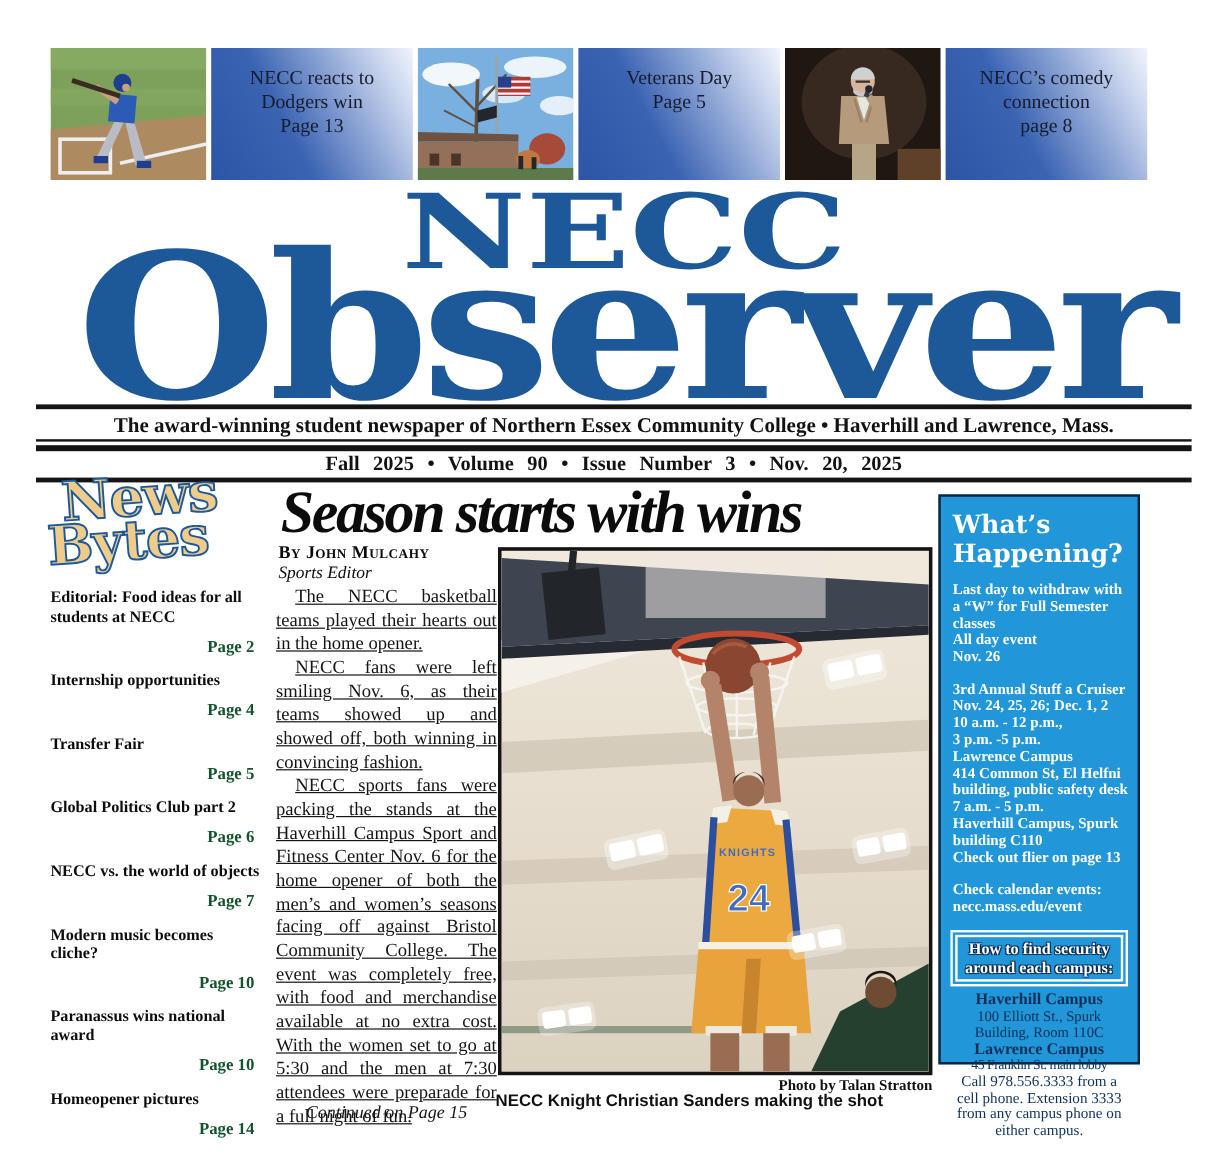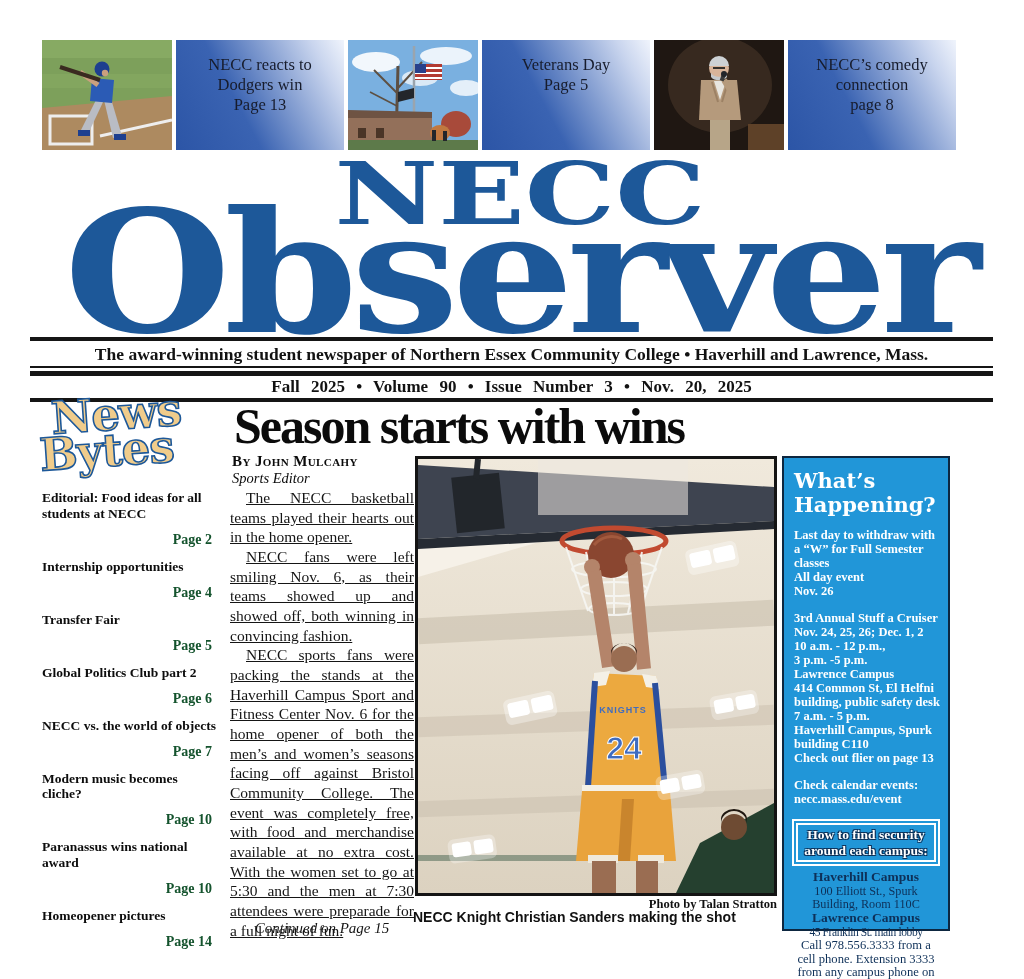--- a/index.html
+++ b/index.html
@@ -36,42 +36,42 @@
   .nb-logo{position:absolute;left:36px;top:402px;transform:rotate(-4deg);transform-origin:left top;}
   .nb-line{font-family:"DejaVu Serif",serif;font-weight:bold;font-size:45px;line-height:0.80;
       color:#f0cc8b;-webkit-text-stroke:1.6px #1d5899;letter-spacing:-1px;}
   .nb-line1{margin-left:14px;}
   .nb-list{position:absolute;left:42px;top:490px;width:174px;}
   .nb-title{font-weight:bold;font-size:13.5px;line-height:1.18;color:#0d0d0d;margin:0 0 4px 0;}
   .nb-page{text-align:right;font-size:14px;margin:10px 4px 11px 0;color:#14532d;font-weight:bold;}
 
   
   .headline{position:absolute;left:234px;top:401px;width:560px;
-      font-weight:bold;font-size:50px;letter-spacing:-2px;line-height:1;color:#0b0b0b;}
+      font-weight:bold;font-size:50px;letter-spacing:-2px;line-height:1;color:#0b0b0b;font-style:italic;}
   .byline{position:absolute;left:232px;top:453px;font-weight:bold;font-size:15px;
       font-variant:small-caps;letter-spacing:.4px;color:#0b0b0b;}
   .byrole{position:absolute;left:232px;top:470px;font-style:italic;font-size:14.5px;color:#0b0b0b;}
   .body-col{position:absolute;left:230px;top:488px;width:184px;font-size:15.5px;
       line-height:1.27;text-align:justify;color:#151515;text-decoration:underline;}
   .body-col p{margin:0;text-indent:16px;}
   .continued{position:absolute;left:230px;top:920px;width:184px;text-align:center;
       font-style:italic;font-size:15px;color:#151515;}
 
   
   .photo{position:absolute;left:415px;top:456px;width:356px;height:434px;
       border:3px solid #141414;background:#e6decf;}
   .photo svg{display:block;}
   .photo-credit{position:absolute;left:415px;top:897px;width:362px;text-align:right;
       font-weight:bold;font-size:12.5px;color:#111;}
   .photo-caption{position:absolute;left:413px;top:909px;width:345px;
       font-family:"Liberation Sans",sans-serif;font-weight:bold;font-size:14px;color:#111;}
 
   
   .sidebar{position:absolute;left:782px;top:412px;width:168px;height:475px;box-sizing:border-box;
-      background:#2196d8;border:2px solid #0d2740;padding:9px 8px 6px 8px;color:#fff;margin-top:44px;}
+      background:#2196d8;border:2px solid #0d2740;padding:9px 8px 6px 8px;color:#fff;}
   .wh-title{font-family:"DejaVu Serif",serif;font-weight:bold;font-size:21px;line-height:1.12;
       margin:2px 0 12px 2px;}
   .wh-event{font-weight:bold;font-size:12.5px;line-height:1.12;margin:0 0 13px 2px;}
   .sec-box{border:2px solid #fff;padding:2px;margin:1px 0 4px 0;}
   .sec-inner{border:2px solid #fff;text-align:center;font-weight:bold;font-size:13.5px;
       line-height:1.15;padding:2px 1px;color:#fff;
       text-shadow:1px 1px 0 #0d3057,-1px 1px 0 #0d3057,1px -1px 0 #0d3057,-1px -1px 0 #0d3057;}
   .contact{text-align:center;color:#0e3058;line-height:1.08;}
   .campus{font-weight:bold;font-size:13.5px;}
   .addr{font-size:12.2px;}

